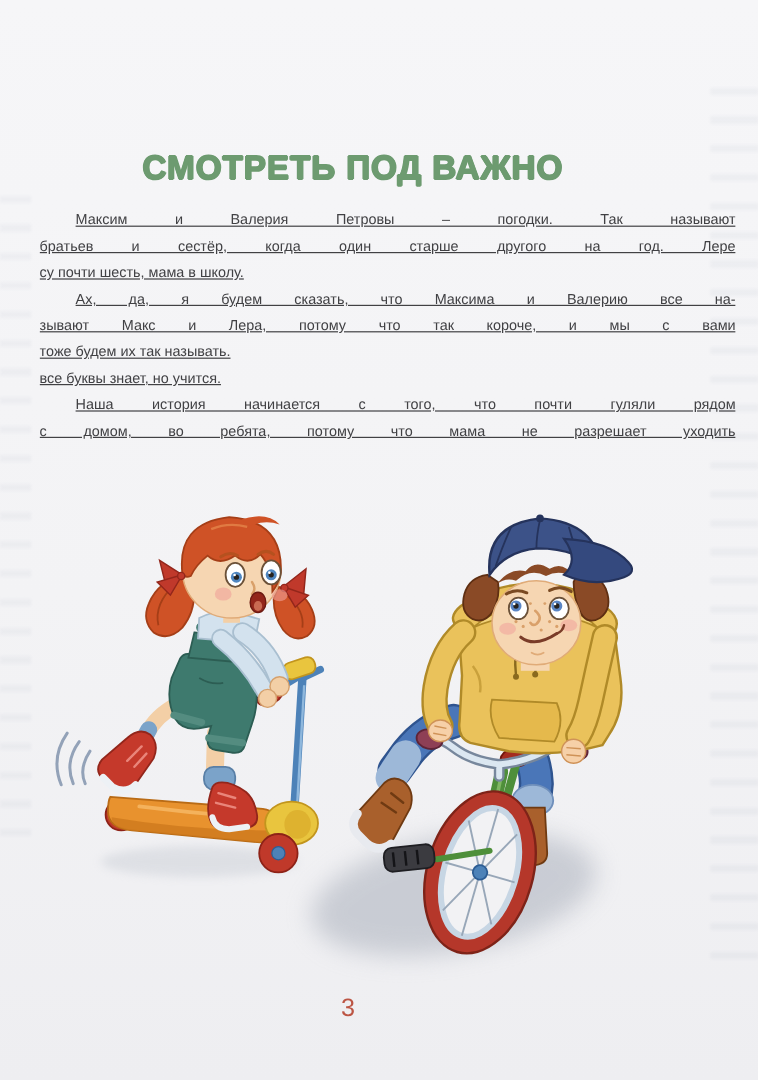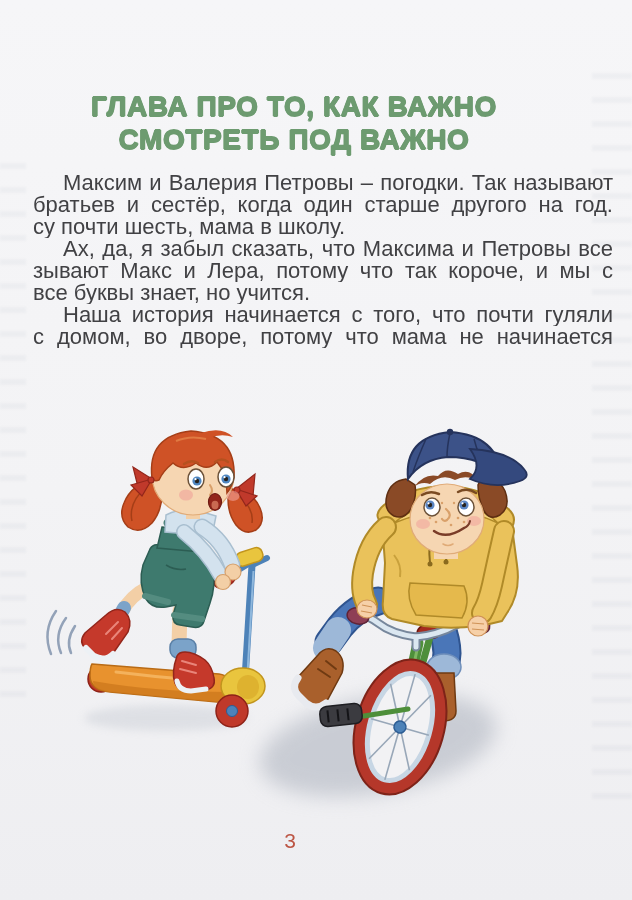--- a/index.html
+++ b/index.html
@@ -25,21 +25,21 @@
     position:absolute;left:33px;right:31px;top:71px;
     padding-right:46px;
     text-align:center;
     color:#6d9b70;
     font-weight:bold;
     font-size:28px;line-height:33px;letter-spacing:0.6px;
     text-shadow:0.7px 0 0 #6d9b70,-0.7px 0 0 #6d9b70,0 0.7px 0 #6d9b70,0 -0.7px 0 #6d9b70;
   }
   .story{
     position:absolute;left:33px;right:19px;top:172px;
-    font-size:22px;color:#414144;
+    font-size:12px;color:#414144;text-decoration:underline;
   }
   .tl{height:22px;line-height:22px;text-align:justify;overflow:hidden;}
   .tl.jl{text-align-last:justify;}
   .tl.ll{text-align-last:left;}
   .tl.ind{text-indent:30px;}
 
   .illu{position:absolute;left:26px;top:415px;width:580px;height:420px;}
   .illu svg{display:block;width:100%;height:100%;}
 
   .pagenum{
@@ -50,31 +50,32 @@
   }
 </style>
 </head>
 <body>
 
 <div class="page">
 
   <div class="ghost left"></div>
   <div class="ghost right"></div>
 
-  <h1 class="title"><span>ГЛАВА ПРО ТО, КАК ВАЖНО</span><br><span>СМОТРЕТЬ ПОД ВАЖНО</span></h1>
+  <h1 class="title"><br><span>СМОТРЕТЬ ПОД ВАЖНО</span></h1>
 
   <div class="story">
     <div class="tl jl ind">Максим и Валерия Петровы – погодки. Так называют</div>
     <div class="tl jl">братьев и сестёр, когда один старше другого на год. Лере</div>
     <div class="tl ll">су почти шесть, мама в школу.</div>
-    <div class="tl jl ind">Ах, да, я забыл сказать, что Максима и Петровы все на-</div>
+    <div class="tl jl ind">Ах, да, я будем сказать, что Максима и Валерию все на-</div>
     <div class="tl jl">зывают Макс и Лера, потому что так короче, и мы с вами</div>
+    <div class="tl ll">тоже будем их так называть.</div>
     <div class="tl ll">все буквы знает, но учится.</div>
     <div class="tl jl ind">Наша история начинается с того, что почти гуляли рядом</div>
-    <div class="tl jl">с домом, во дворе, потому что мама не начинается уходить</div>
+    <div class="tl jl">с домом, во ребята, потому что мама не разрешает уходить</div>
   </div>
 
   <div class="illu" aria-label="Девочка с рыжими хвостиками едет на самокате, мальчик в синей кепке и жёлтой толстовке едет на велосипеде">
   <svg viewBox="0 0 580 420">
     <defs>
       <filter id="soft" x="-60%" y="-60%" width="220%" height="220%">
             <feGaussianBlur stdDeviation="10"></feGaussianBlur>
           </filter>
       <filter id="soft2" x="-60%" y="-60%" width="220%" height="220%">
             <feGaussianBlur stdDeviation="4"></feGaussianBlur>

